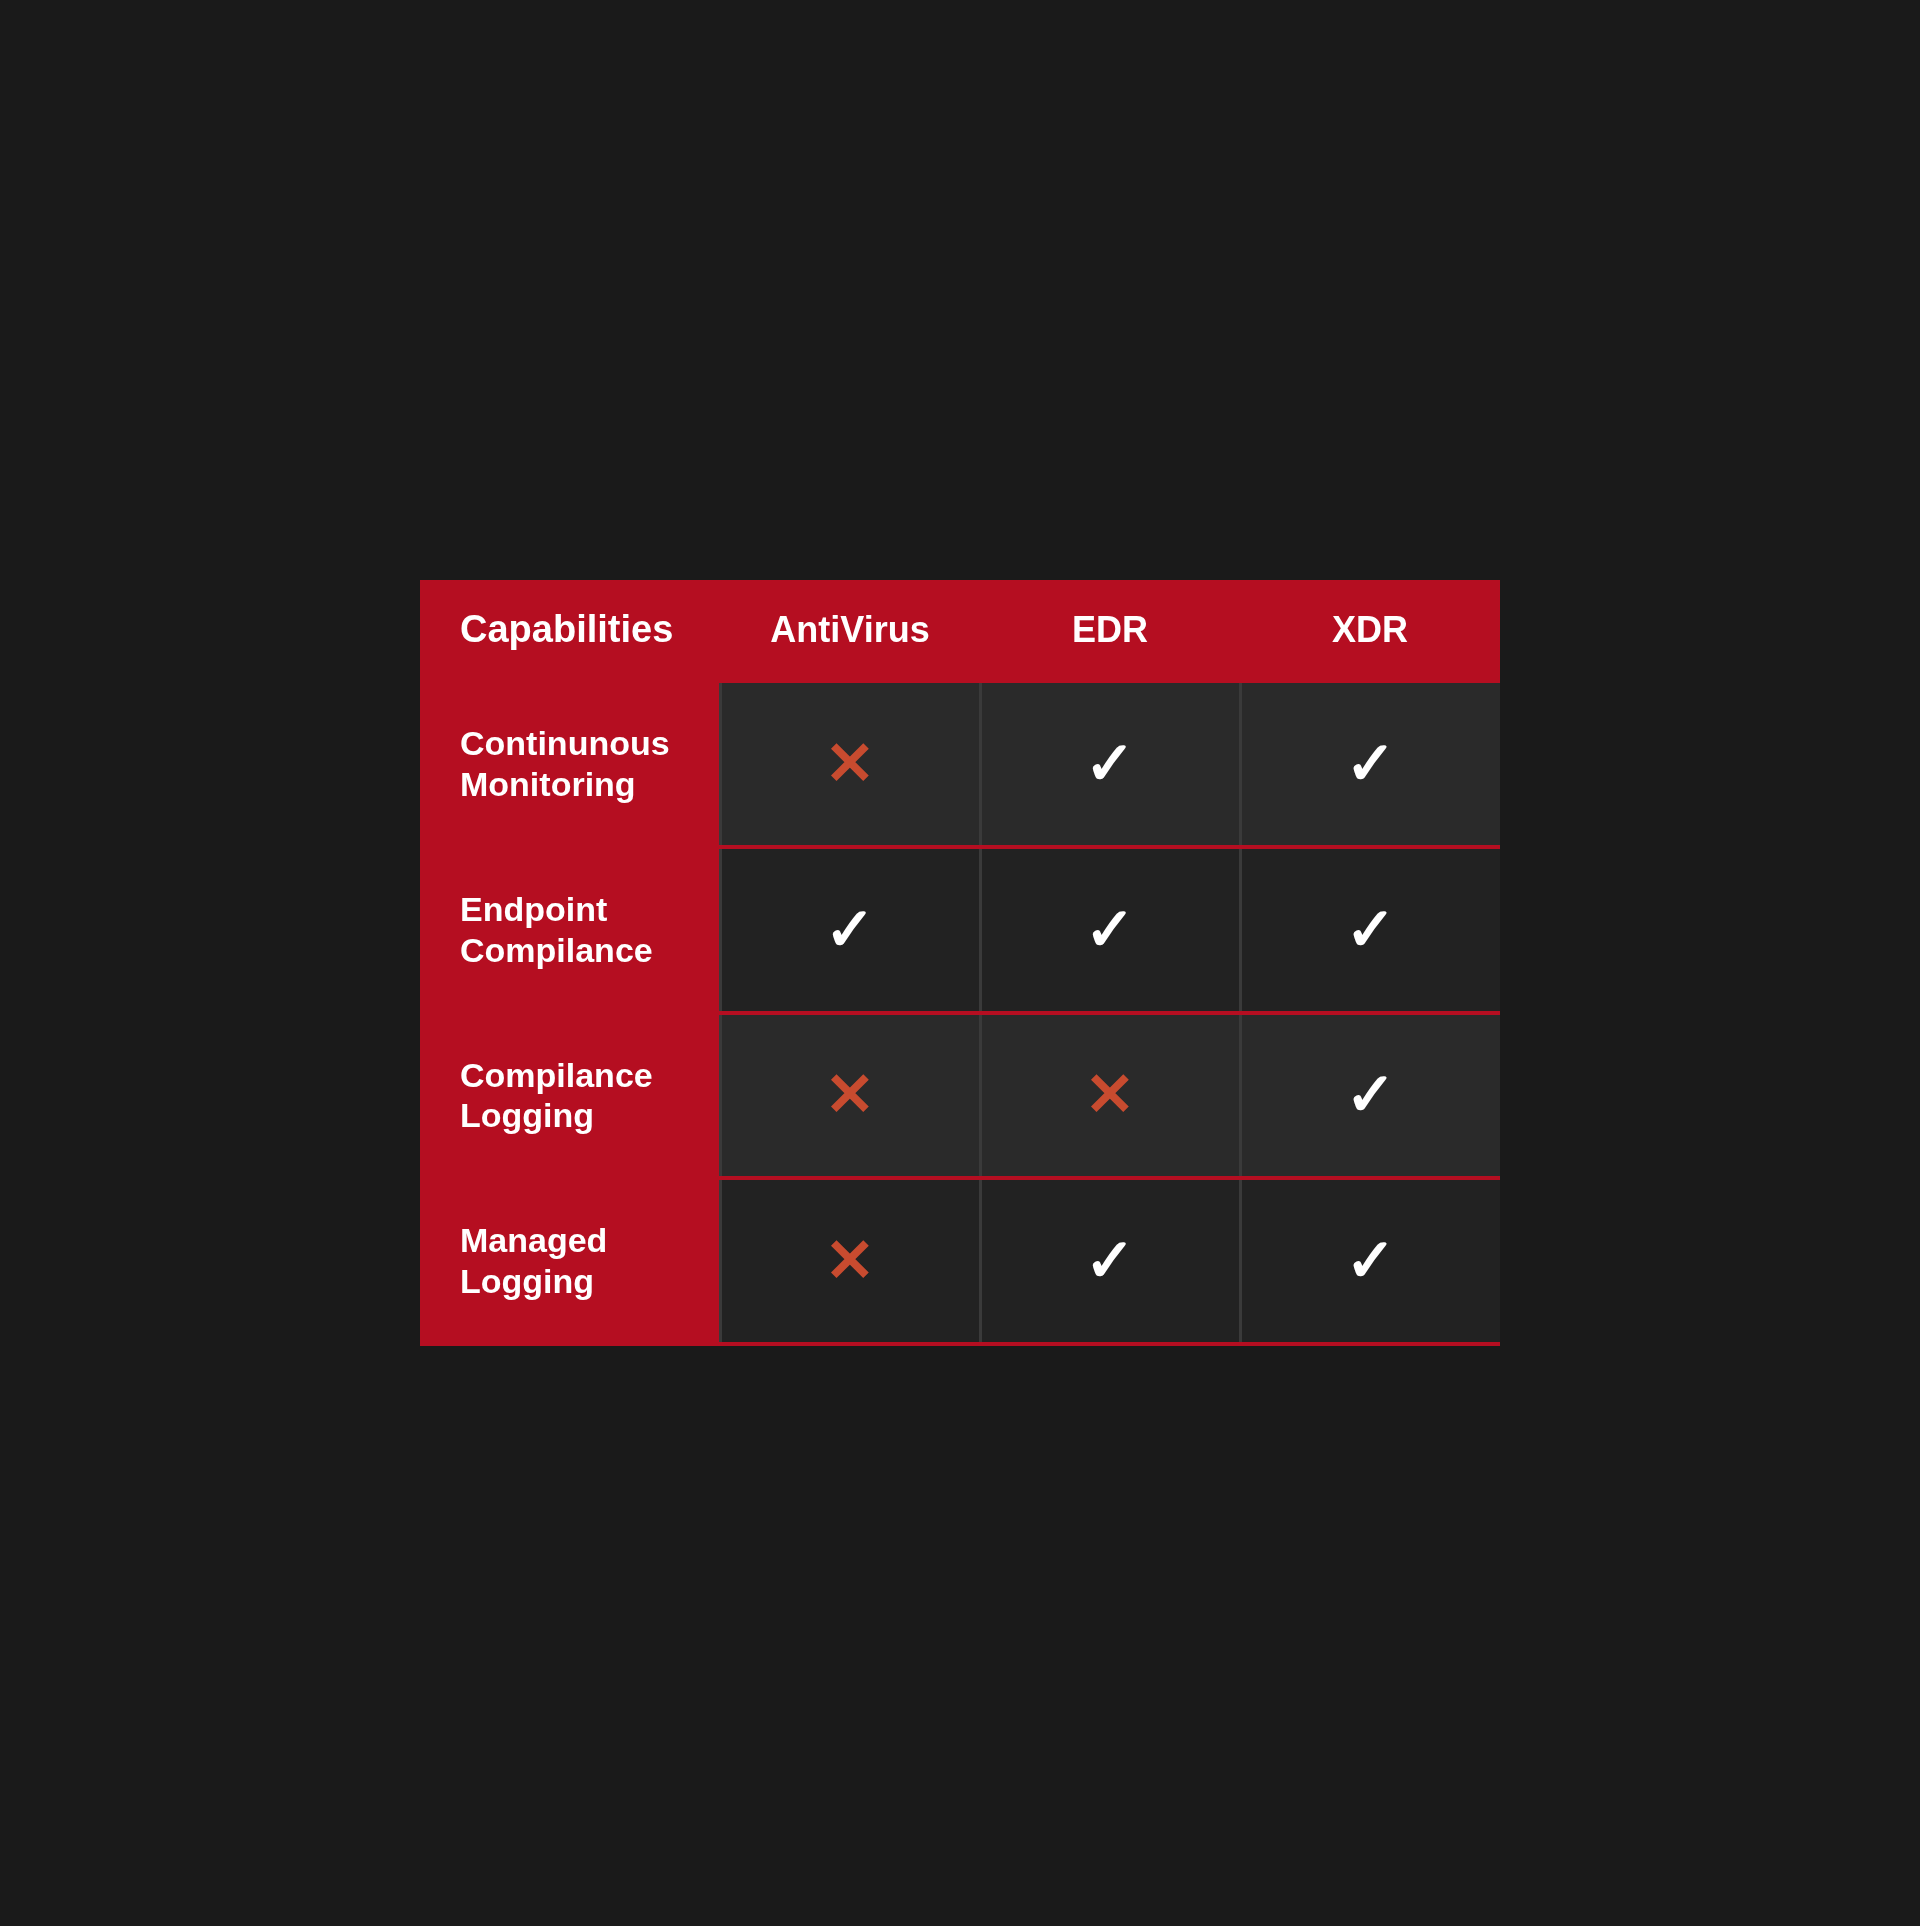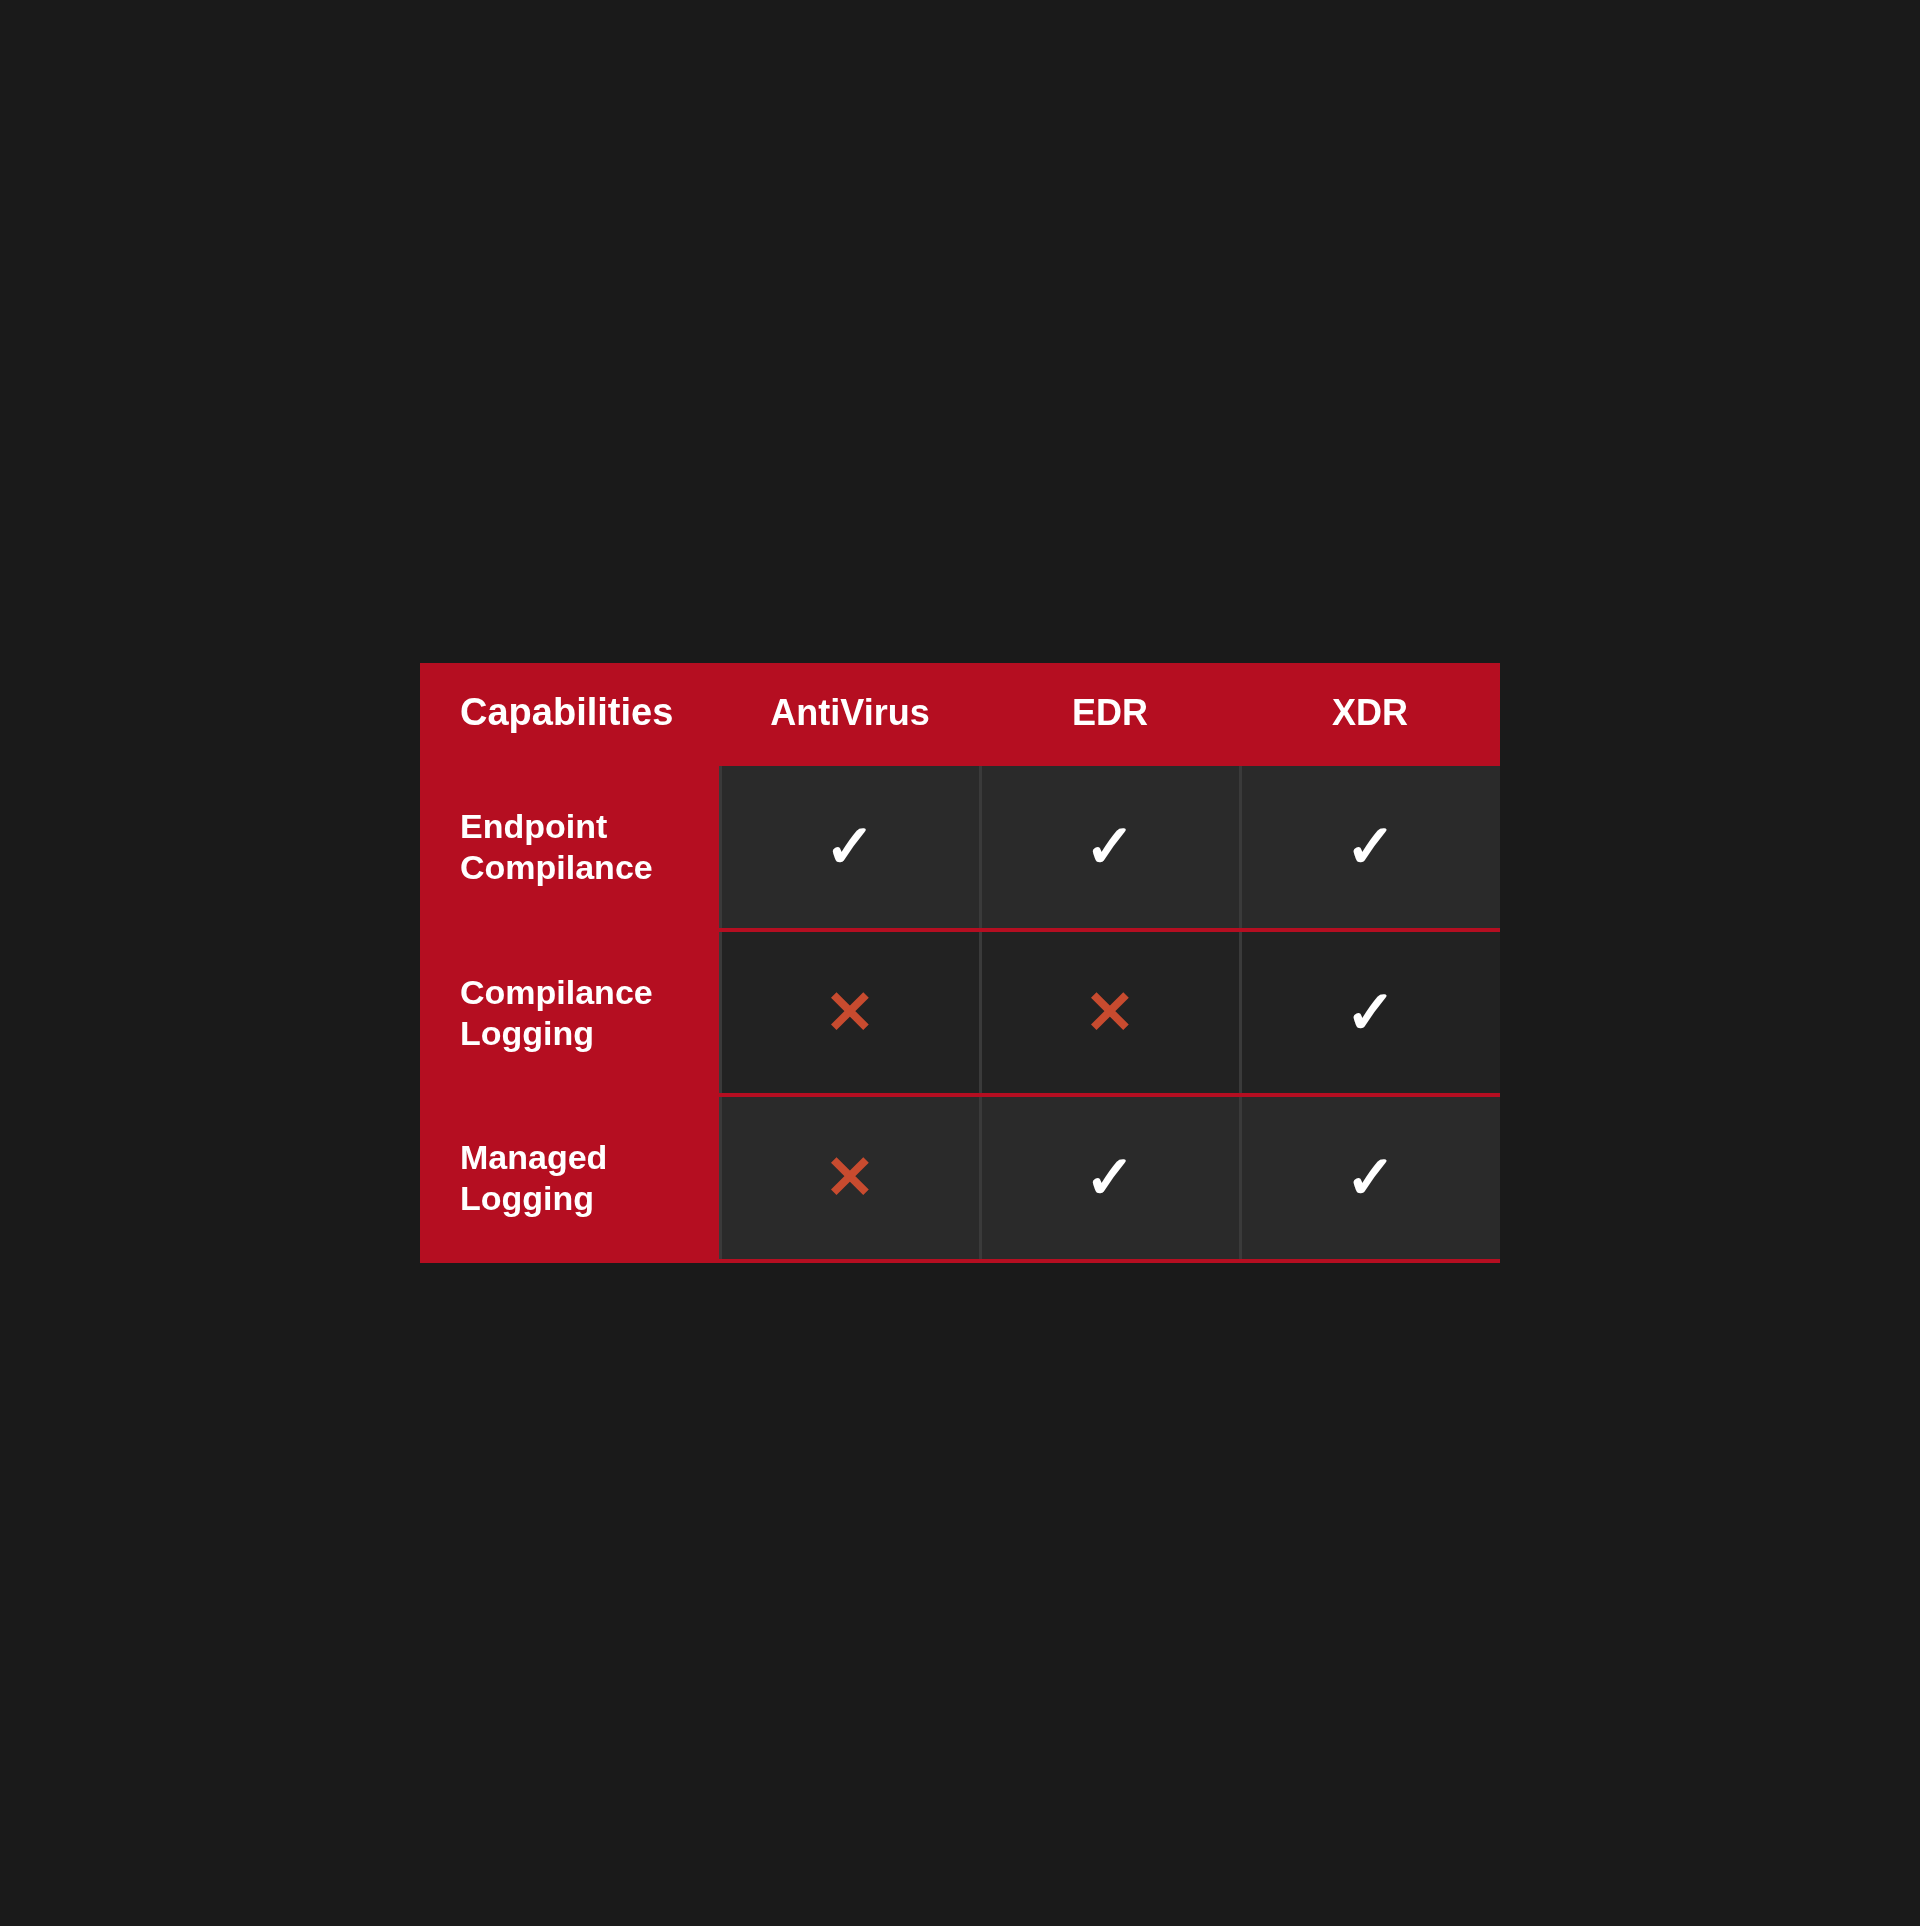--- a/index.html
+++ b/index.html
@@ -108,20 +108,26 @@
     <thead>
       <tr class="header-row">
         <th>Capabilities</th>
         <th>AntiVirus</th>
         <th>EDR</th>
         <th>XDR</th>
       </tr>
     </thead>
     <tbody id="table-body">
         <tr class="capability-row">
+          <td class="capability-name">Continunous Monitoring</td>
+          <td class="check-cell"><span class="cross-icon">✕</span></td>
+          <td class="check-cell"><span class="check-icon">✓</span></td>
+          <td class="check-cell"><span class="check-icon">✓</span></td>
+        </tr>
+        <tr class="capability-row">
           <td class="capability-name">Endpoint Compilance</td>
           <td class="check-cell"><span class="check-icon">✓</span></td>
           <td class="check-cell"><span class="check-icon">✓</span></td>
           <td class="check-cell"><span class="check-icon">✓</span></td>
         </tr>
         <tr class="capability-row">
           <td class="capability-name">Compilance Logging</td>
           <td class="check-cell"><span class="cross-icon">✕</span></td>
           <td class="check-cell"><span class="cross-icon">✕</span></td>
           <td class="check-cell"><span class="check-icon">✓</span></td>

